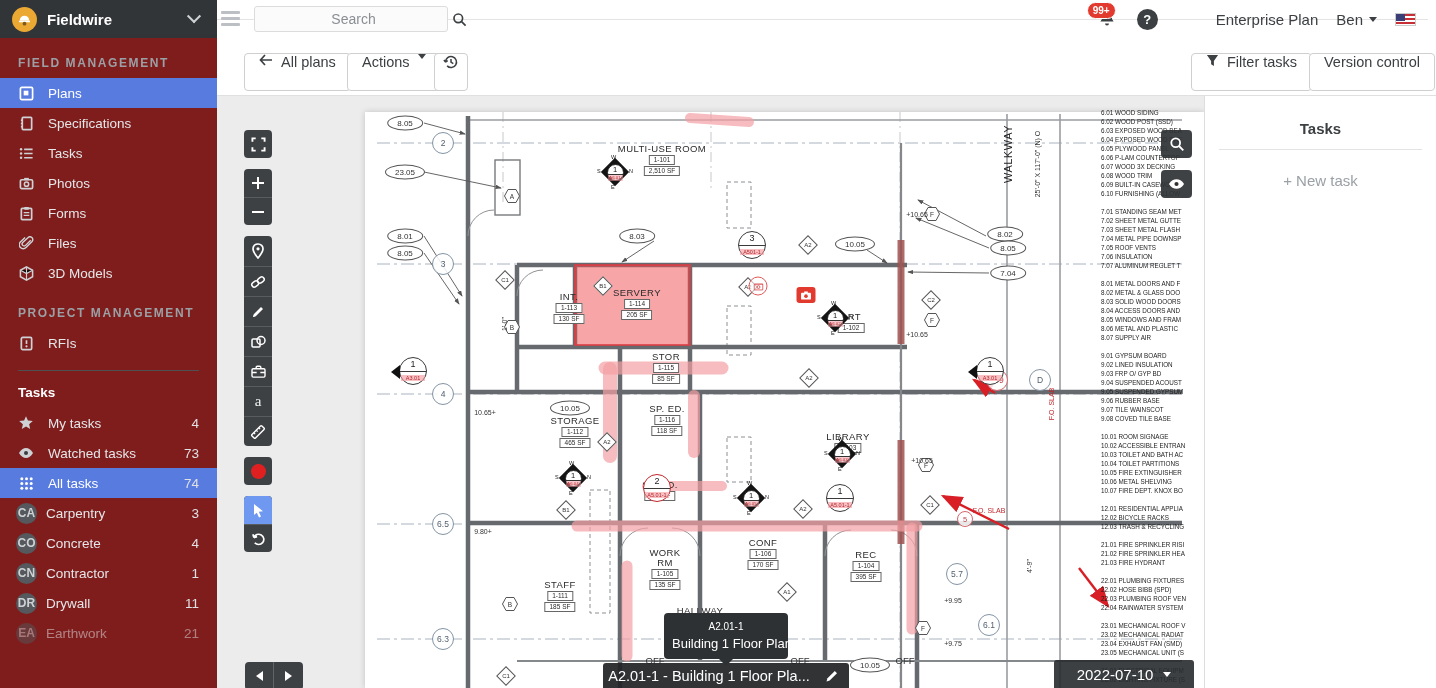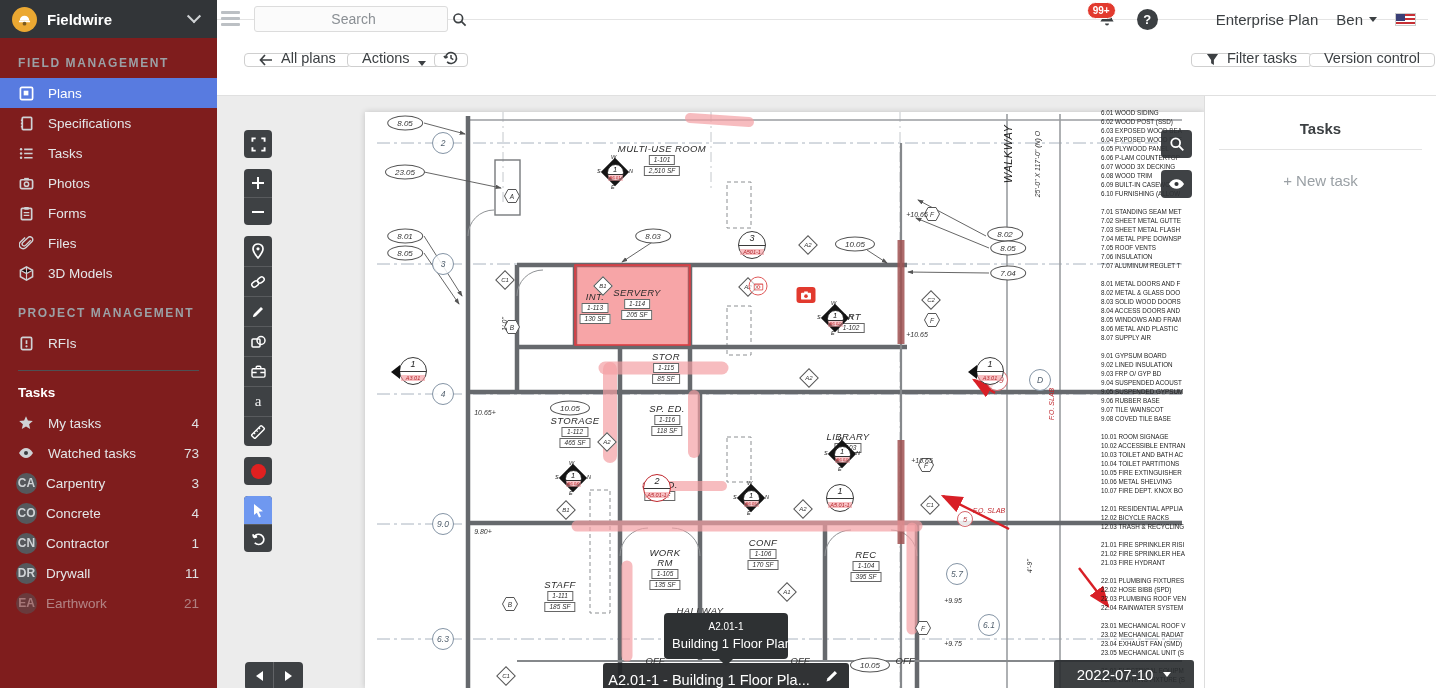--- a/index.html
+++ b/index.html
@@ -44,28 +44,28 @@
               display:flex; align-items:center; justify-content:center; cursor:pointer; }
   #plan-label { font-size:15px; color:#3c4043;margin-left:40px; }
   #user-menu { font-size:15px; color:#3c4043; display:flex; align-items:center; gap:6px; cursor:pointer; }
   .caret-down { width:0; height:0; border-left:4.5px solid transparent; border-right:4.5px solid transparent; border-top:5px solid #3c4043; }
   #flag { width:21px; height:13px; background:repeating-linear-gradient(#c62f35 0 2px, #fff 2px 4px); position:relative; border:0.5px solid #ccc;}
   #flag::before { content:""; position:absolute; left:0; top:0; width:9px; height:7px; background:#3a3f77; }
 
   
   #toolbar { position:absolute; left:217px; top:38px; width:1219px; height:58px; background:#fff;
              border-bottom:1px solid #e0e0e0; z-index:24; }
-  .tbtn { position:absolute; top:15px; height:14px; background:#fff; border:1px solid #cfcfcf; border-radius:4px;
-          font-size:14.5px; color:#3c4043; display:flex; align-items:flex-end; gap:8px; padding:0 14px; cursor:pointer; }
+  .tbtn { position:absolute; top:15px; height:38px; background:#fff; border:1px solid #cfcfcf; border-radius:4px;
+          font-size:14.5px; color:#3c4043; display:flex; align-items:flex-start; gap:8px; padding:0 14px; cursor:pointer; }
 
   
   #planarea { position:absolute; left:217px; top:96px; width:987px; height:592px; background:#ececec; overflow:hidden; }
   #paper { position:absolute; left:148px; top:16px; right:0; bottom:0; background:#fff; box-shadow:0 0 6px rgba(0,0,0,.18); }
   #plansvg { position:absolute; left:0; top:0; z-index:2; }
-  .layer { position:absolute; inset:0; z-index:3;font-style:italic; }
+  .layer { position:absolute; inset:0; z-index:3; }
 
   .room { position:absolute; transform:translateX(-50%); text-align:center; color:#2b2b2b; z-index:3; }
   .rname { font-size:9.5px; letter-spacing:.4px; white-space:pre-line; line-height:10px; }
   .rbox { display:block; width:max-content; border:1px solid #666; background:#fff; font-size:6.5px; line-height:8px;
           padding:0 4px; margin:1px auto 0; }
   .rbox:empty { display:none; }
 
   .pellipse { position:absolute; transform:translate(-50%,-50%); border:1px solid #555; border-radius:50%;
               background:#fff; font-size:8px; line-height:1; padding:2.5px 9px; color:#333; z-index:3; }
 
@@ -135,21 +135,21 @@
   #rfloat .darkbtn { width:31px; height:28px; margin-bottom:12px; }
 
   #pagenav { position:absolute; left:28px; top:566px; display:flex; z-index:6; }
   #pagenav .darkbtn { width:29px; height:28px; border-radius:0; }
   #pagenav .darkbtn:first-child { border-radius:4px 0 0 4px; border-right:1px solid rgba(255,255,255,.18); }
   #pagenav .darkbtn:last-child { border-radius:0 4px 4px 0; }
   .tri-l { width:0; height:0; border-top:5px solid transparent; border-bottom:5px solid transparent; border-right:7px solid #fff; }
   .tri-r { width:0; height:0; border-top:5px solid transparent; border-bottom:5px solid transparent; border-left:7px solid #fff; }
 
   #titlebar { position:absolute; left:386px; top:567px; width:246px; height:25px; background:rgba(33,36,38,.93);
-              border-radius:3px 3px 0 0; display:flex; align-items:flex-end; z-index:8; cursor:pointer; }
+              border-radius:3px 3px 0 0; display:flex; align-items:center; z-index:8; cursor:pointer; }
   #titlebar .tb-label { flex:1; color:#fff; font-size:14.5px; text-align:center; white-space:nowrap; overflow:hidden; }
   #titlebar .tb-edit { width:34px; height:100%; display:flex; align-items:center; justify-content:center; color:#fff; }
 
   #plan-tooltip { position:absolute; left:447px; top:517px; width:124px; background:#2e3133; color:#fff; border-radius:4px;
                   padding:5px 8px 7px; text-align:center; z-index:9; }
   #plan-tooltip .tt1 { font-size:10px; line-height:17px; }
   #plan-tooltip .tt2 { font-size:13px; line-height:17px; white-space:nowrap; }
   #plan-tooltip::after { content:""; position:absolute; left:50%; bottom:-7px; margin-left:-7px;
                   border-left:7px solid transparent; border-right:7px solid transparent; border-top:7px solid #2e3133; }
 
@@ -277,20 +277,39 @@
   </div>
   <div class="side-item">
     <span class="sicon">
         <svg class="ic" width="16" height="16" viewBox="0 0 16 16">
           <path d="M1 8 C3 4.5 5.5 3 8 3 s5 1.5 7 5 c-2 3.5-4.5 5-7 5 s-5-1.5-7-5 z" fill="currentColor"></path>
           <circle cx="8" cy="8" r="2" fill="#3a3d40"></circle>
         </svg>
       </span>
     <span>Watched tasks</span>
     <span class="cnt">73</span>
+  </div>
+  <div class="side-item active">
+    <span class="sicon">
+        <svg class="ic" width="15" height="15" viewBox="0 0 16 16">
+          <g fill="currentColor">
+            <circle cx="3" cy="3" r="1.6"></circle>
+            <circle cx="8" cy="3" r="1.6"></circle>
+            <circle cx="13" cy="3" r="1.6"></circle>
+            <circle cx="3" cy="8" r="1.6"></circle>
+            <circle cx="8" cy="8" r="1.6"></circle>
+            <circle cx="13" cy="8" r="1.6"></circle>
+            <circle cx="3" cy="13" r="1.6"></circle>
+            <circle cx="8" cy="13" r="1.6"></circle>
+            <circle cx="13" cy="13" r="1.6"></circle>
+          </g>
+        </svg>
+      </span>
+    <span>All tasks</span>
+    <span class="cnt">74</span>
   </div>
   <div class="side-item">
     <span class="badge">CA</span>
     <span>Carpentry</span>
     <span class="cnt">3</span>
   </div>
   <div class="side-item">
     <span class="badge">CO</span>
     <span>Concrete</span>
     <span class="cnt">4</span>
@@ -480,21 +499,21 @@
   </svg>
 
   <div class="layer">
 
       <div class="room" style="left: 445px; top: 48px;">
         <div class="rname">MULTI-USE ROOM</div>
         <div class="rbox">1-101</div>
         <div class="rbox">2,510 SF</div>
       </div>
 
-      <div class="room" style="left: 352px; top: 196px; margin-left: 26px;">
+      <div class="room" style="left: 352px; top: 196px;">
         <div class="rname">INT.</div>
         <div class="rbox">1-113</div>
         <div class="rbox">130 SF</div>
       </div>
 
       <div class="room" style="left: 420px; top: 192px;">
         <div class="rname">SERVERY</div>
         <div class="rbox">1-114</div>
         <div class="rbox">205 SF</div>
       </div>
@@ -565,35 +584,35 @@
 
       </div>
     </div>
 
   <div class="layer">
 
   <div class="pellipse" style="left: 188px; top: 27px;">8.05</div>
       <div class="pellipse" style="left: 188px; top: 76px;">23.05</div>
       <div class="pellipse" style="left: 188px; top: 140px;">8.01</div>
       <div class="pellipse" style="left: 188px; top: 157px;">8.05</div>
-      <div class="pellipse" style="left: 436px; top: 140px;">8.03</div>
+      <div class="pellipse" style="left: 420px; top: 140px;">8.03</div>
       <div class="pellipse" style="left: 638px; top: 148px;">10.05</div>
       <div class="pellipse" style="left: 788px; top: 138px;">8.02</div>
       <div class="pellipse" style="left: 791px; top: 152px;">8.05</div>
       <div class="pellipse" style="left: 791px; top: 177px;">7.04</div>
       <div class="pellipse" style="left: 353px; top: 312px;">10.05</div>
       <div class="pellipse" style="left: 653px; top: 569px;">10.05</div>
     </div>
 
   <div class="layer">
 
   <div class="gcircle" style="left: 226px; top: 47px;">2</div>
       <div class="gcircle" style="left: 226px; top: 168px;">3</div>
       <div class="gcircle" style="left: 226px; top: 298px;">4</div>
-      <div class="gcircle" style="left: 226px; top: 428px;">9.0</div>
+      <div class="gcircle" style="left: 226px; top: 428px;">6.5</div>
       <div class="gcircle" style="left: 226px; top: 543px;">6.3</div>
       <div class="gcircle" style="left: 740px; top: 478px;">5.7</div>
       <div class="gcircle" style="left: 772px; top: 529px;">6.1</div>
       <div class="gcircle red" style="left: 780px; top: 284px;">C.9</div>
       <div class="gcircle" style="left: 823px; top: 284px;">D</div>
       <div class="gcircle red sm" style="left: 748px; top: 423px;">5</div>
     </div>
 
   <div class="layer">
 

